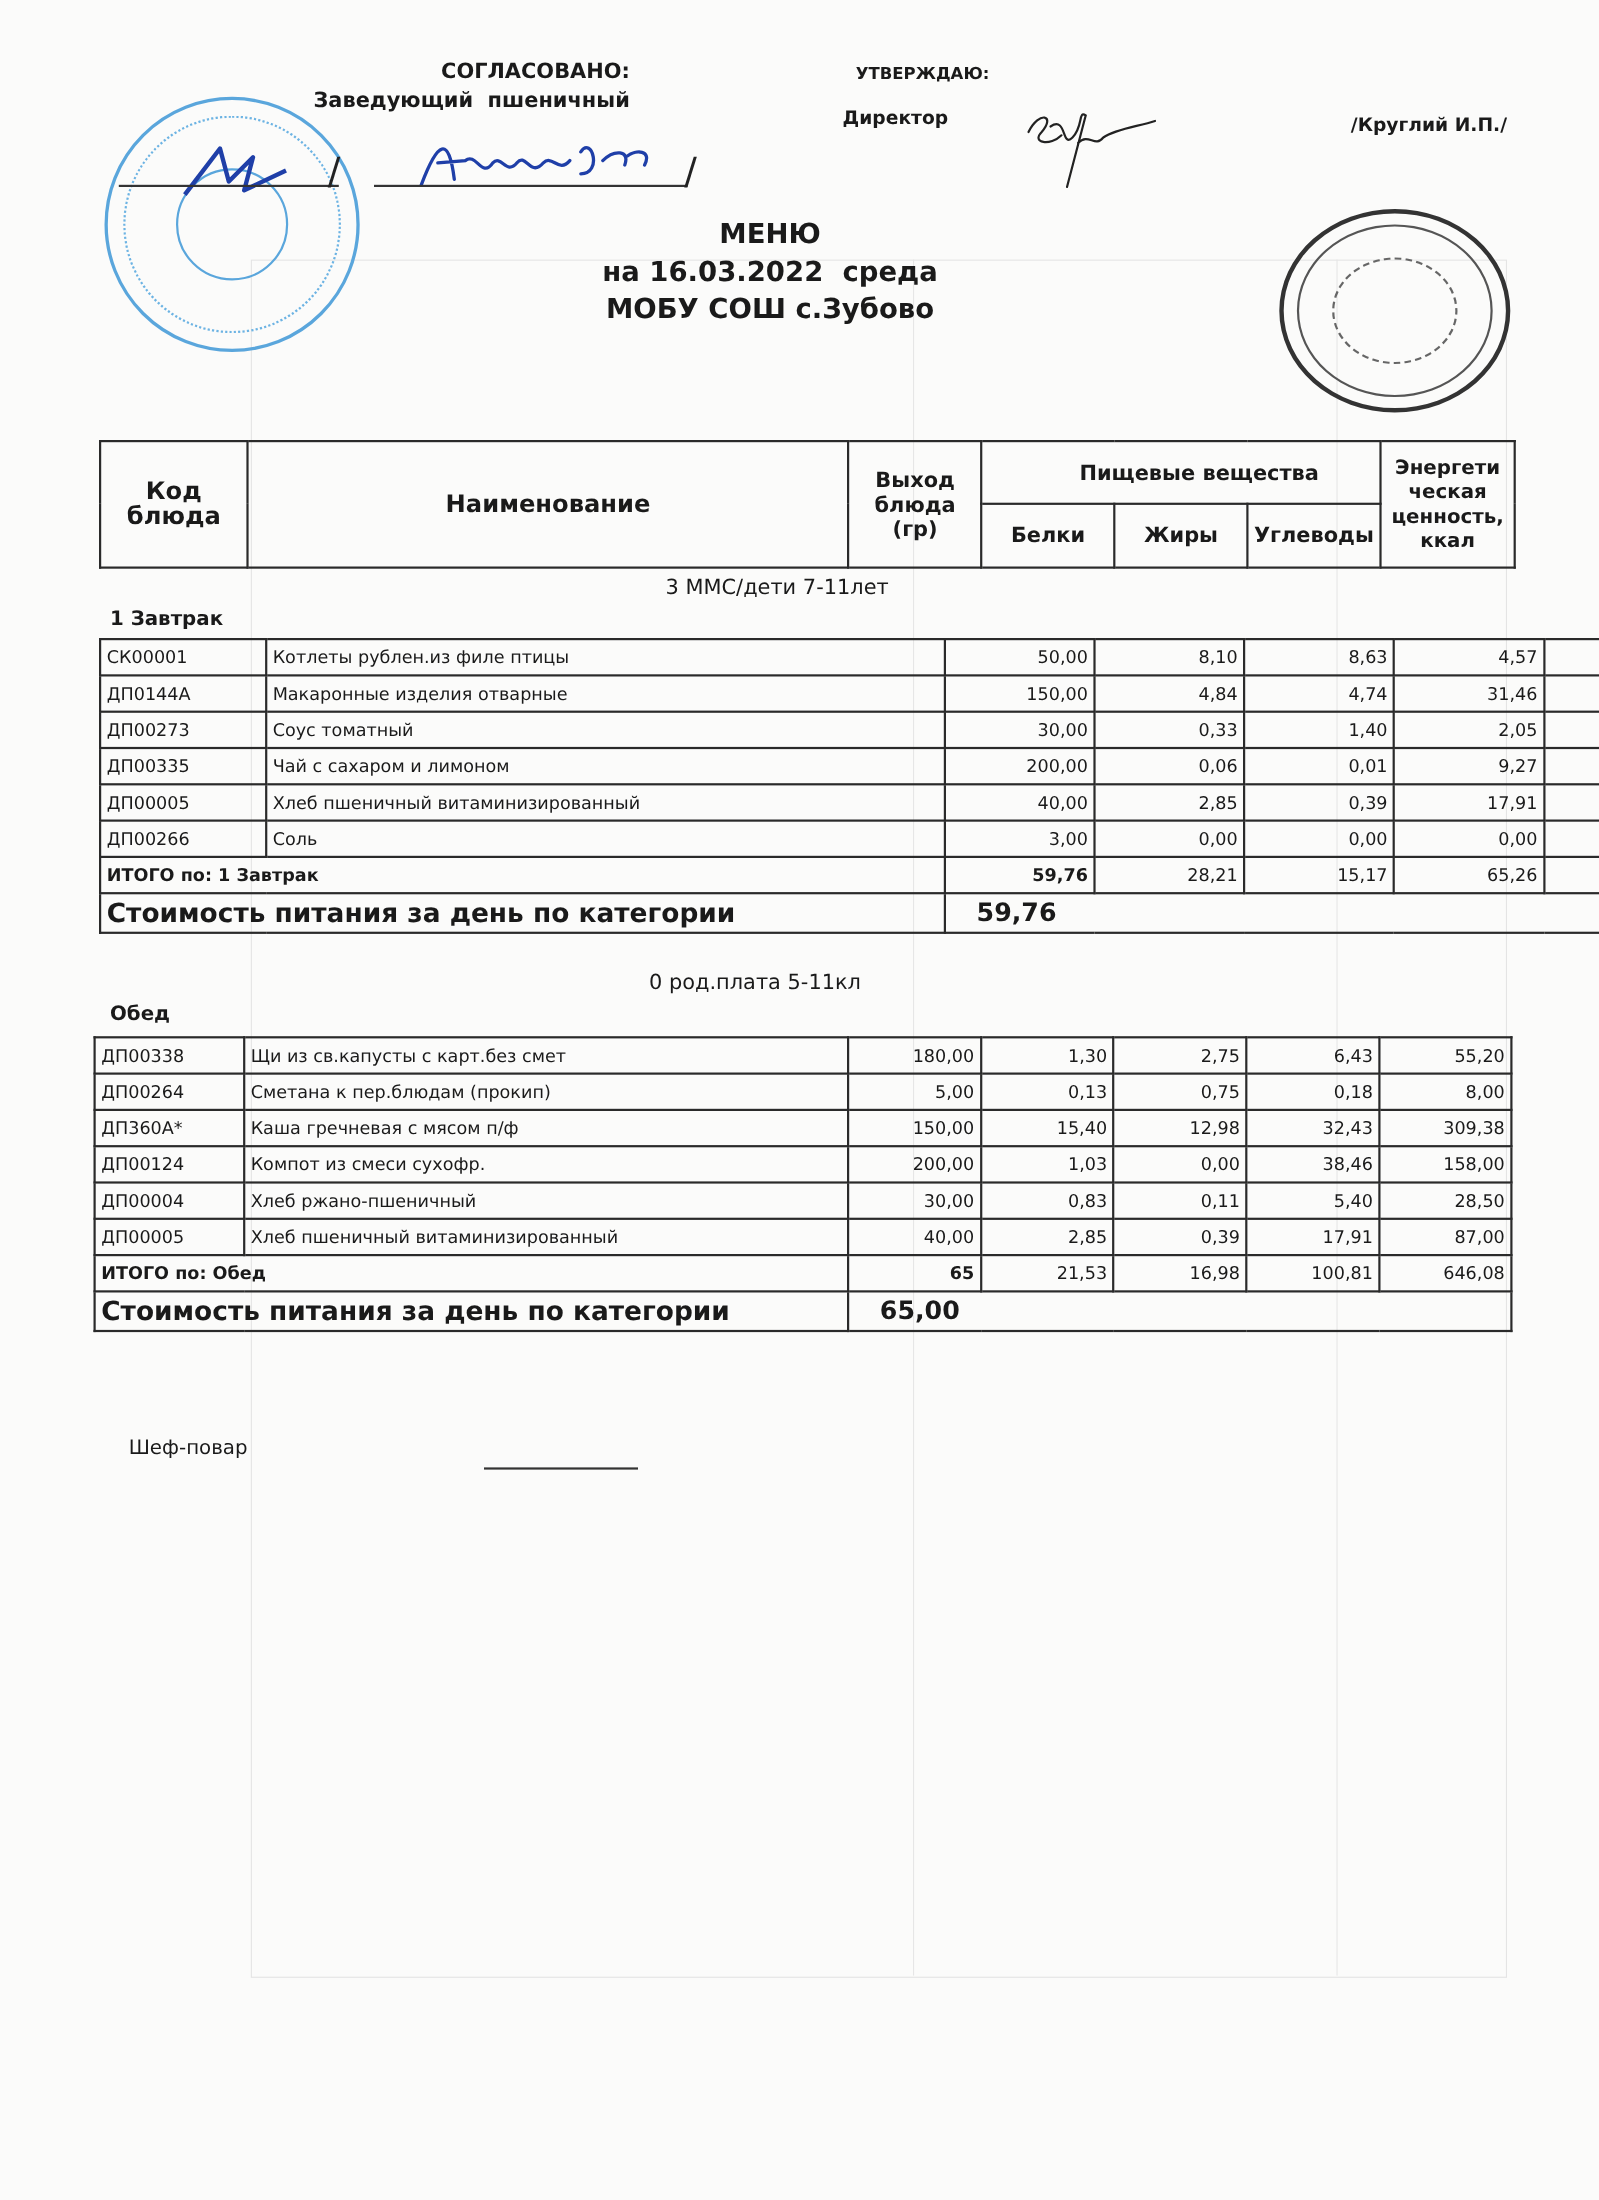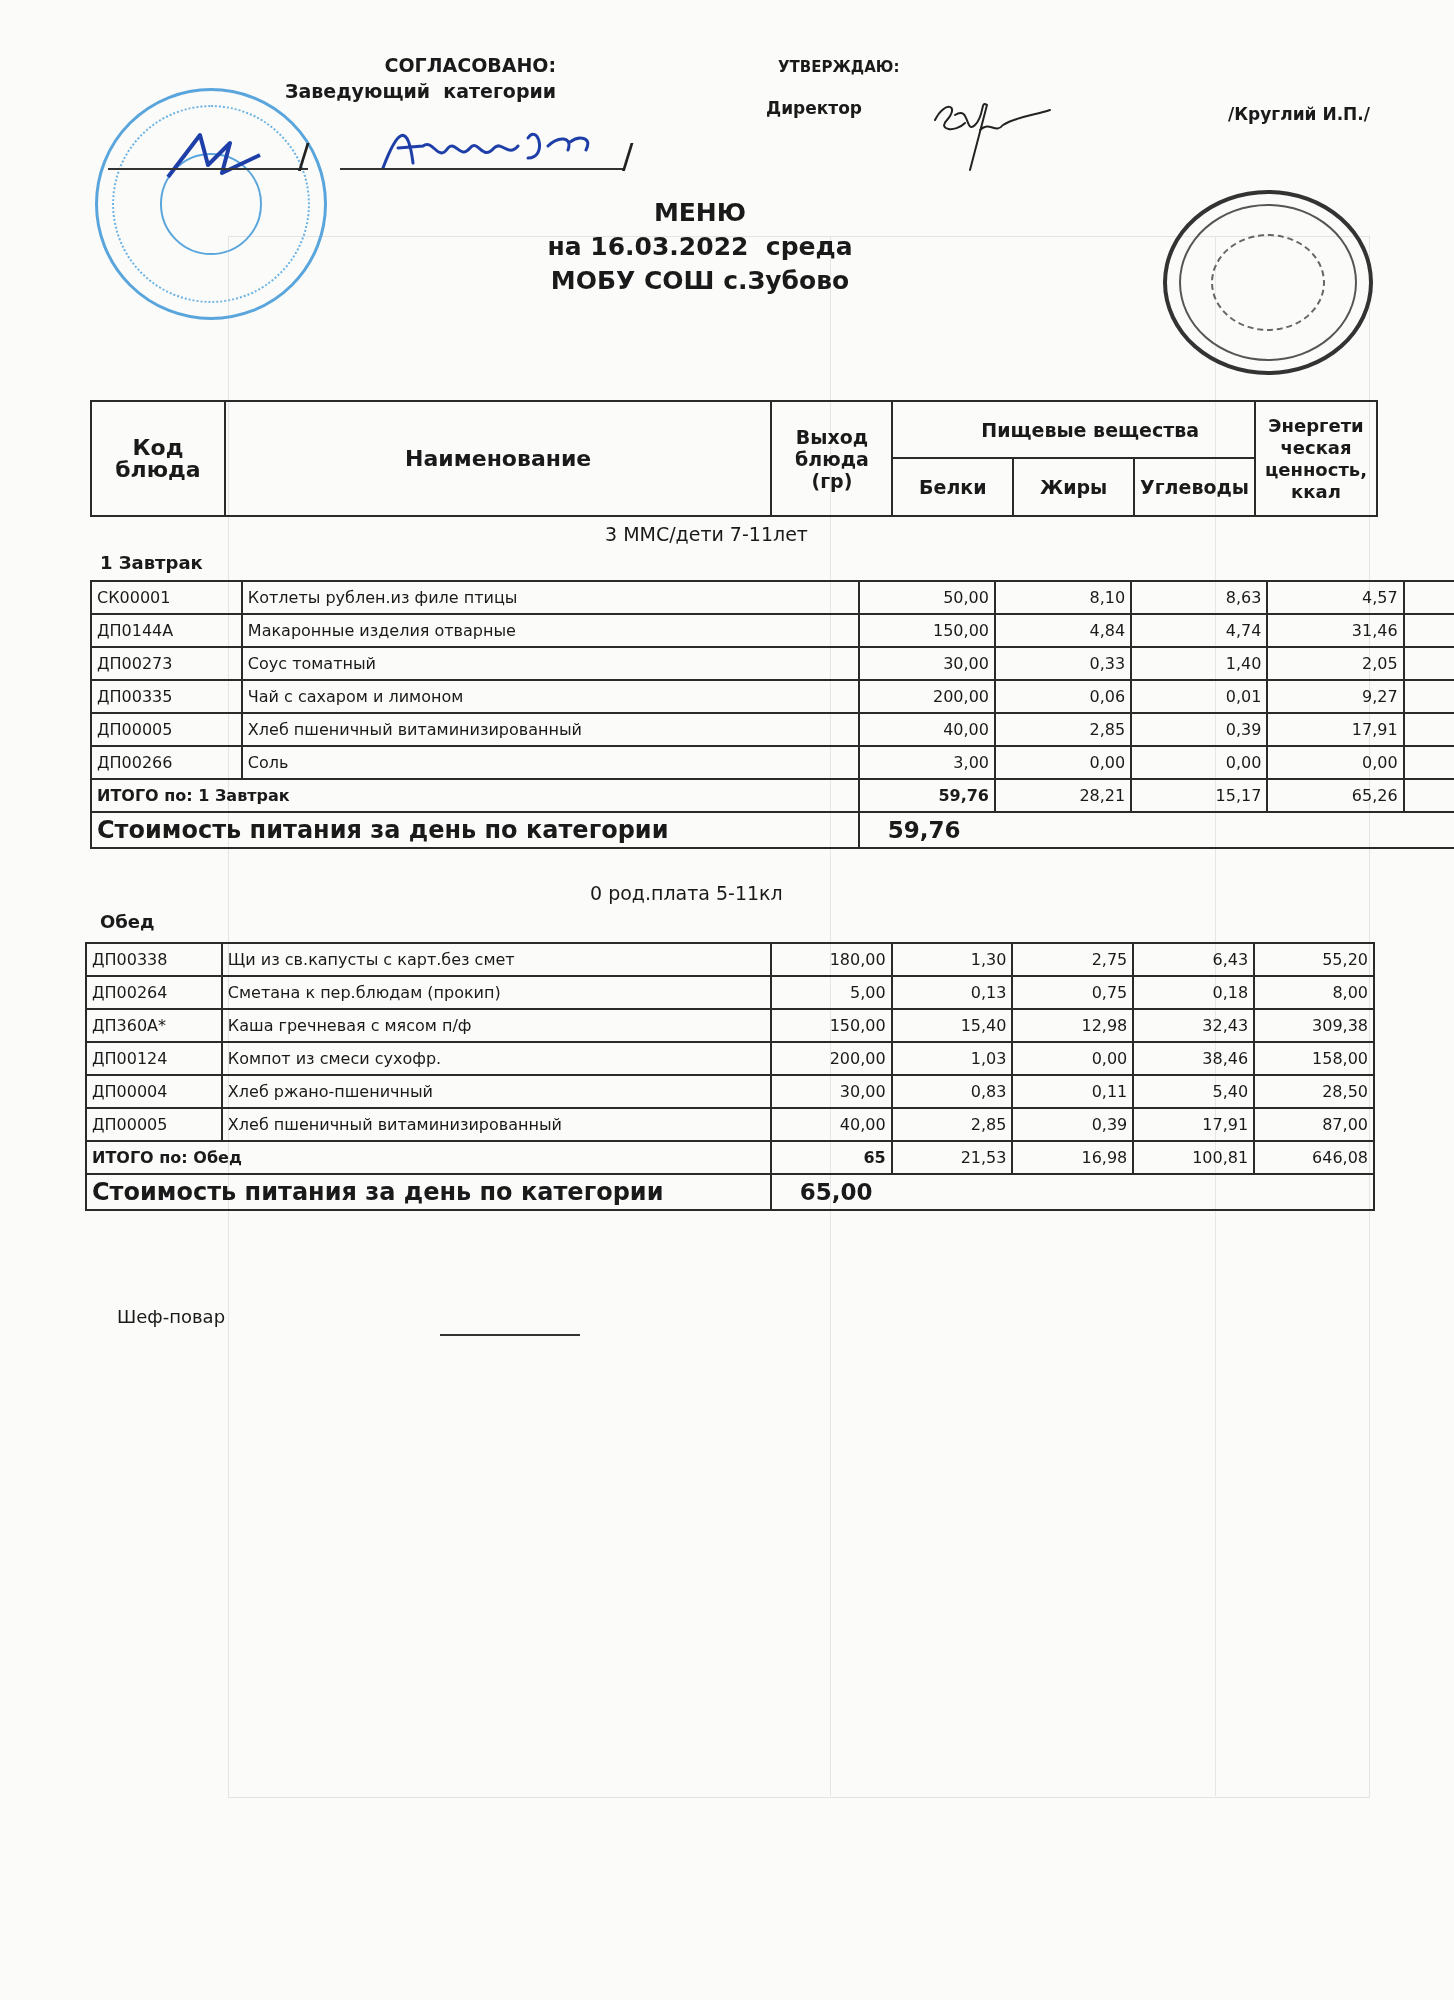--- a/index.html
+++ b/index.html
@@ -56,21 +56,21 @@
 </style>
 </head>
 <body>
 
 <div class="ghost" style="left:228px; top:236px; width:1140px; height:1560px;"></div>
 <div class="ghost-line" style="left:830px; top:236px; width:1px; height:1560px;"></div>
 <div class="ghost-line" style="left:1215px; top:236px; width:1px; height:1560px;"></div>
 
 <div class="hdr-left">
   <div>СОГЛАСОВАНО:</div>
-  <div style="white-space:pre;">Заведующий  категории</div>
+  <div style="white-space:pre;">Заведующий  пшеничный</div>
 </div>
 
 <div class="stamp-left">
   <div class="ring2"></div>
   <div class="ring3"></div>
 </div>
 
 <svg style="position:absolute; left:160px; top:125px;" width="110" height="60" viewBox="0 0 110 60">
   <path d="M8 52 L40 10 L48 40 L70 18 L62 48 L100 30" stroke="#1f3fa8" stroke-width="4" fill="none" stroke-linejoin="round"></path>
 </svg>

